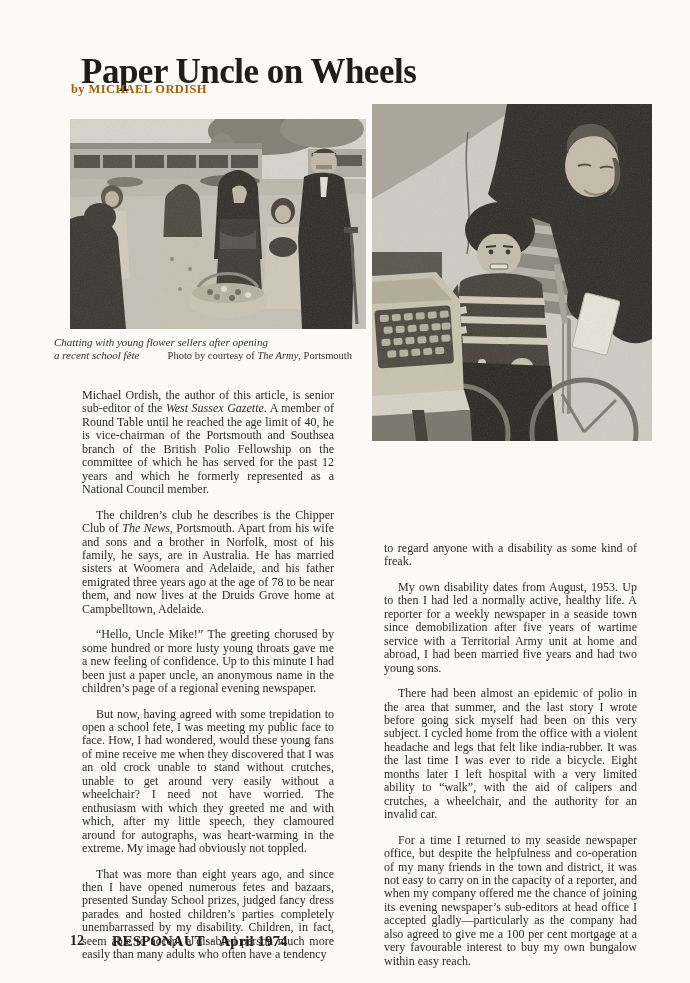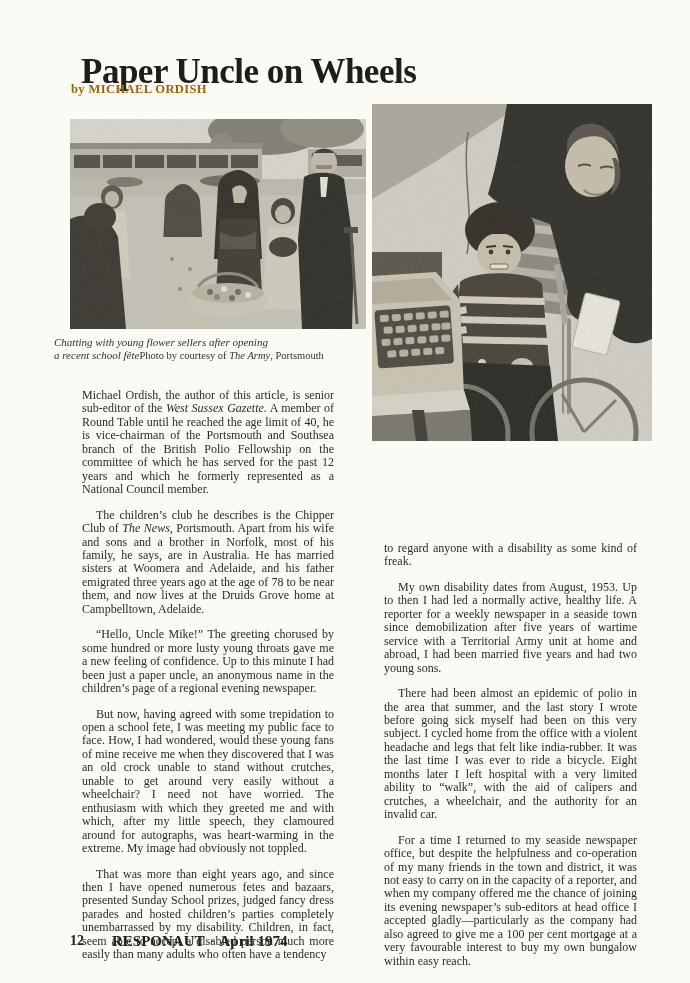--- a/index.html
+++ b/index.html
@@ -24,21 +24,21 @@
   }
   figure{margin:0;padding:0;}
   .photo{position:absolute;line-height:0;}
   .photo svg{display:block;}
   .photo-left{left:70px;top:119px;width:296px;height:210px;}
   .photo-right{left:372px;top:104px;width:280px;height:337px;}
   .caption-left{
     position:absolute;left:54px;top:336px;width:298px;
     font-size:11px;line-height:13px;font-style:italic;color:#33302a;
   }
-  .cap-row{display:flex;justify-content:flex-start;align-items:baseline;}
+  .cap-row{display:flex;justify-content:space-between;align-items:baseline;}
   .credit{font-style:normal;font-size:10.5px;white-space:nowrap;}
   .credit i{font-style:italic;}
   .caption-right{
     position:absolute;left:372px;top:448px;width:237px;
     font-size:11px;line-height:13.2px;font-style:italic;color:#33302a;
     text-align:justify;
   }
   .col{
     position:absolute;
     font-size:12px;line-height:13.45px;

